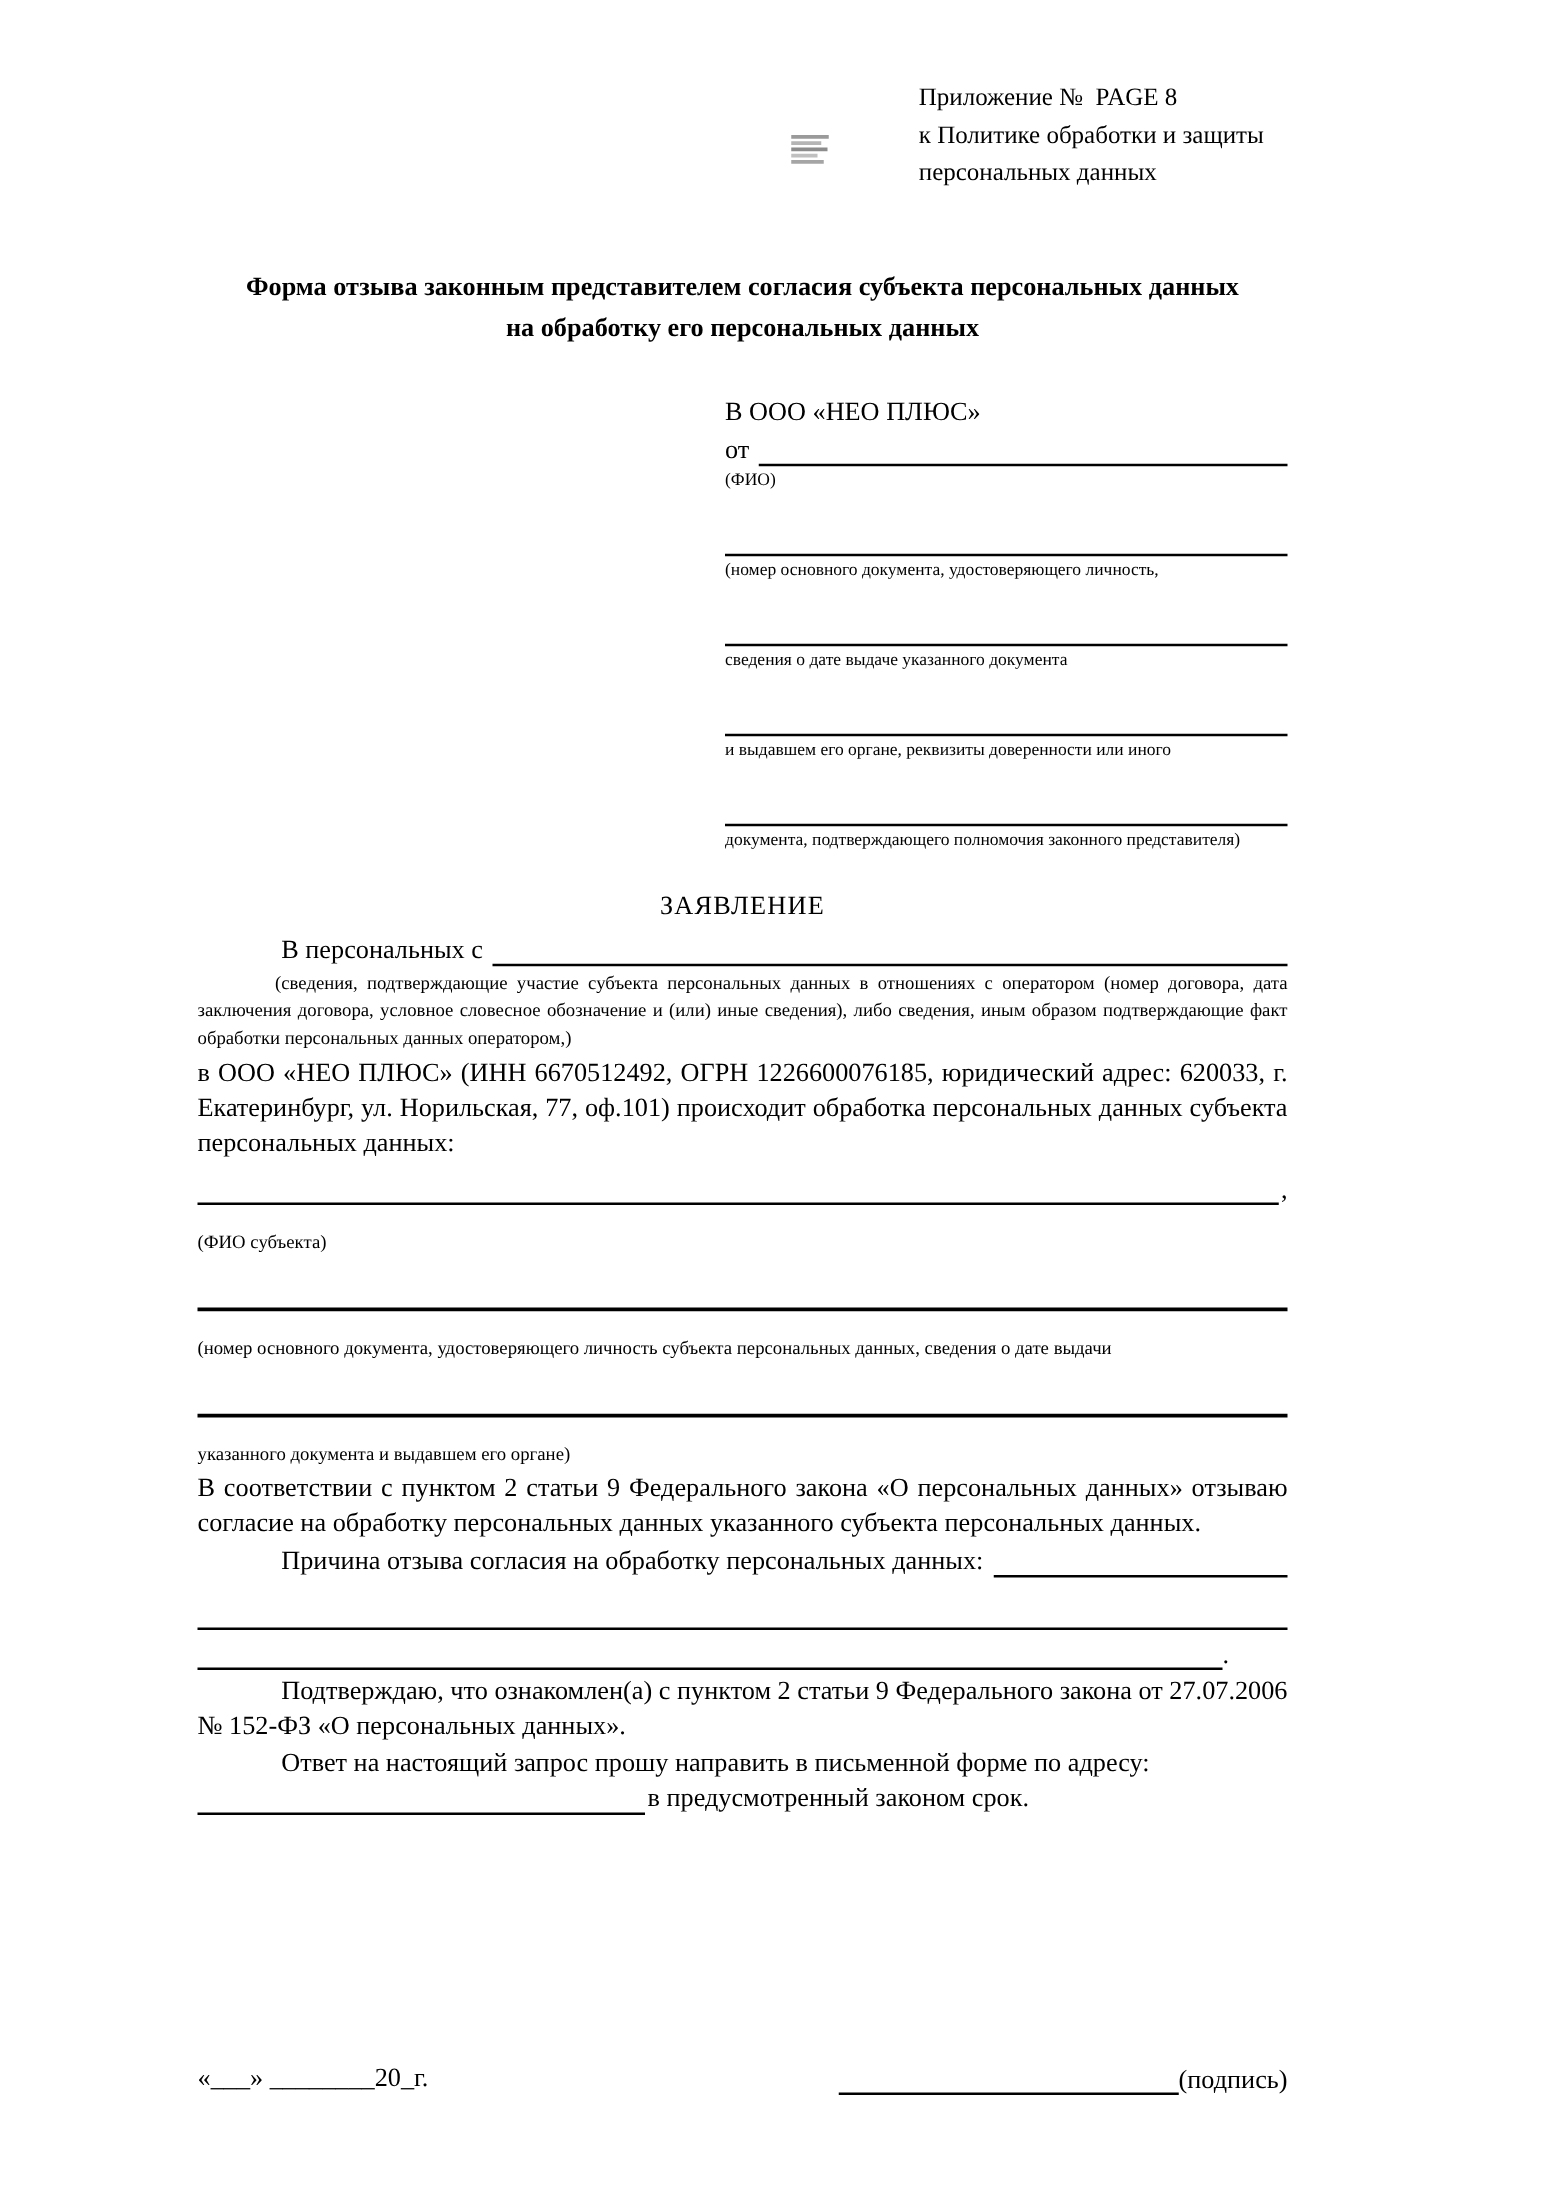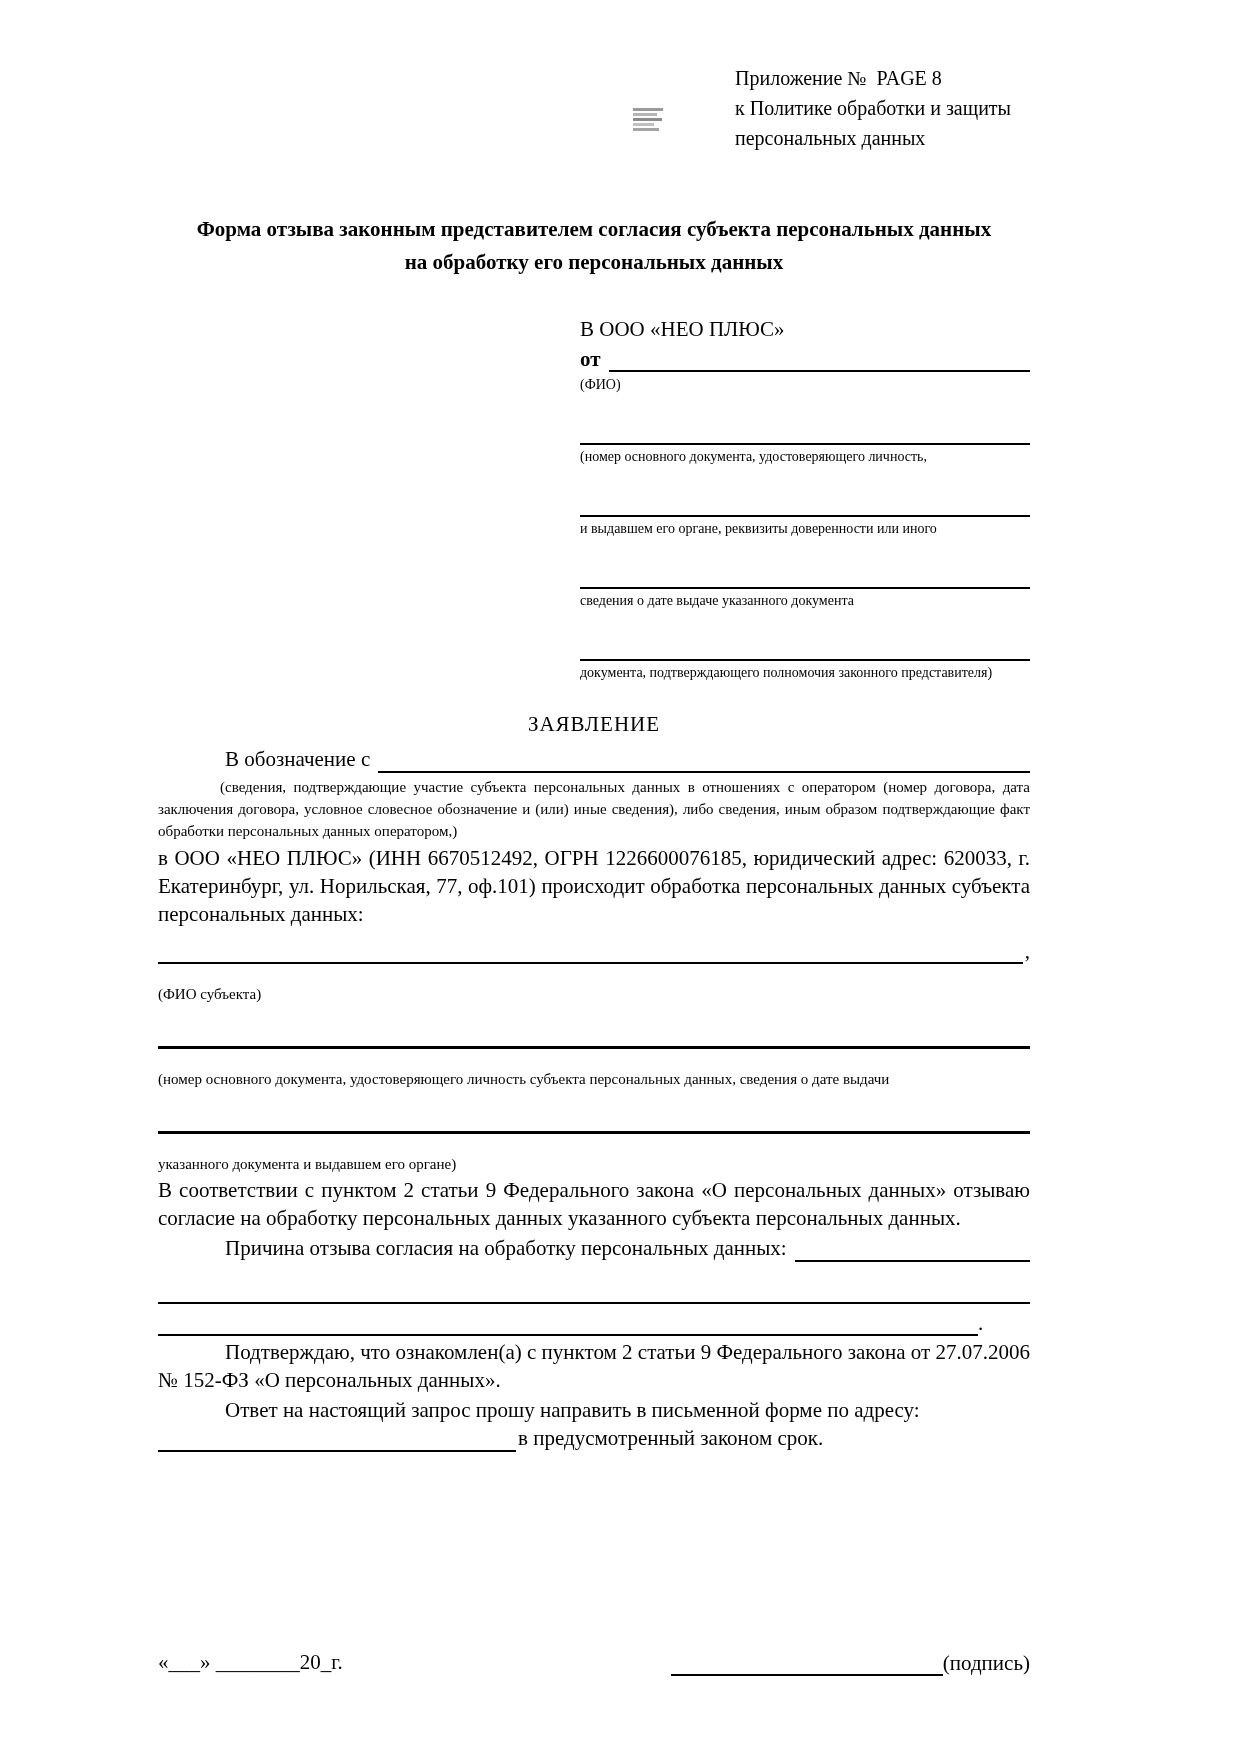--- a/index.html
+++ b/index.html
@@ -23,21 +23,21 @@
   .hdr { margin-left:577px; font-size:20px; line-height:30px; }
   .hdr div { white-space:pre-wrap; }
 
   .title {
     margin-top:60px; padding:0 30px;
     font-size:21px; font-weight:bold; text-align:center; line-height:33px;
   }
 
   .addr { margin-top:36px; margin-left:422px; width:450px; font-size:21px; line-height:28px; }
   .addr .to { margin-bottom:2px; }
-  .from-row { display:flex; align-items:center;font-weight:bold; }
+  .from-row { display:flex; align-items:flex-end; }
   .from-row .lbl { margin-right:8px; }
   .fill { border-bottom:2px solid #000; }
   .from-row .fill { flex:1; height:24px; }
   .cap { text-align:left; font-size:14px; line-height:19px; margin-top:2px; }
   .addr .pair { margin-top:27px; }
   .addr .pair .fill { height:22px; }
 
   .stmt-head { text-align:center; font-size:21px; margin-top:30px; letter-spacing:1px; }
 
   .body-txt { font-size:21px; line-height:28px; }
@@ -105,36 +105,36 @@
       <span class="fill"></span>
     </div>
     <div class="cap">(ФИО)</div>
 
     <div class="pair">
       <div class="fill"></div>
       <div class="cap">(номер основного документа, удостоверяющего личность,</div>
     </div>
     <div class="pair">
       <div class="fill"></div>
-      <div class="cap">и выдавшем его органе, реквизиты доверенности или иного</div>
+      <div class="cap">сведения о дате выдаче указанного документа</div>
     </div>
     <div class="pair">
       <div class="fill"></div>
-      <div class="cap">сведения о дате выдаче указанного документа</div>
+      <div class="cap">и выдавшем его органе, реквизиты доверенности или иного</div>
     </div>
     <div class="pair">
       <div class="fill"></div>
       <div class="cap">документа, подтверждающего полномочия законного представителя)</div>
     </div>
   </div>
 
   <div class="stmt-head">ЗАЯВЛЕНИЕ</div>
 
   <div class="intro-row body-txt">
-    <span class="lbl">В обозначение с</span>
+    <span class="lbl">В персональных с</span>
     <span class="fill"></span>
   </div>
 
   <div class="small-note">(сведения, подтверждающие участие субъекта персональных данных в отношениях с оператором (номер договора, дата заключения договора, условное словесное обозначение и (или) иные сведения), либо сведения, иным образом подтверждающие факт обработки персональных данных оператором,)</div>
 
   <div class="para body-txt">в ООО «НЕО ПЛЮС» (ИНН 6670512492, ОГРН 1226600076185, юридический адрес: 620033, г. Екатеринбург, ул. Норильская, 77, оф.101) происходит обработка персональных данных субъекта персональных данных:</div>
 
   <div class="line-row subject-line">
     <span class="fill"></span>
     <span class="tail">,</span>

